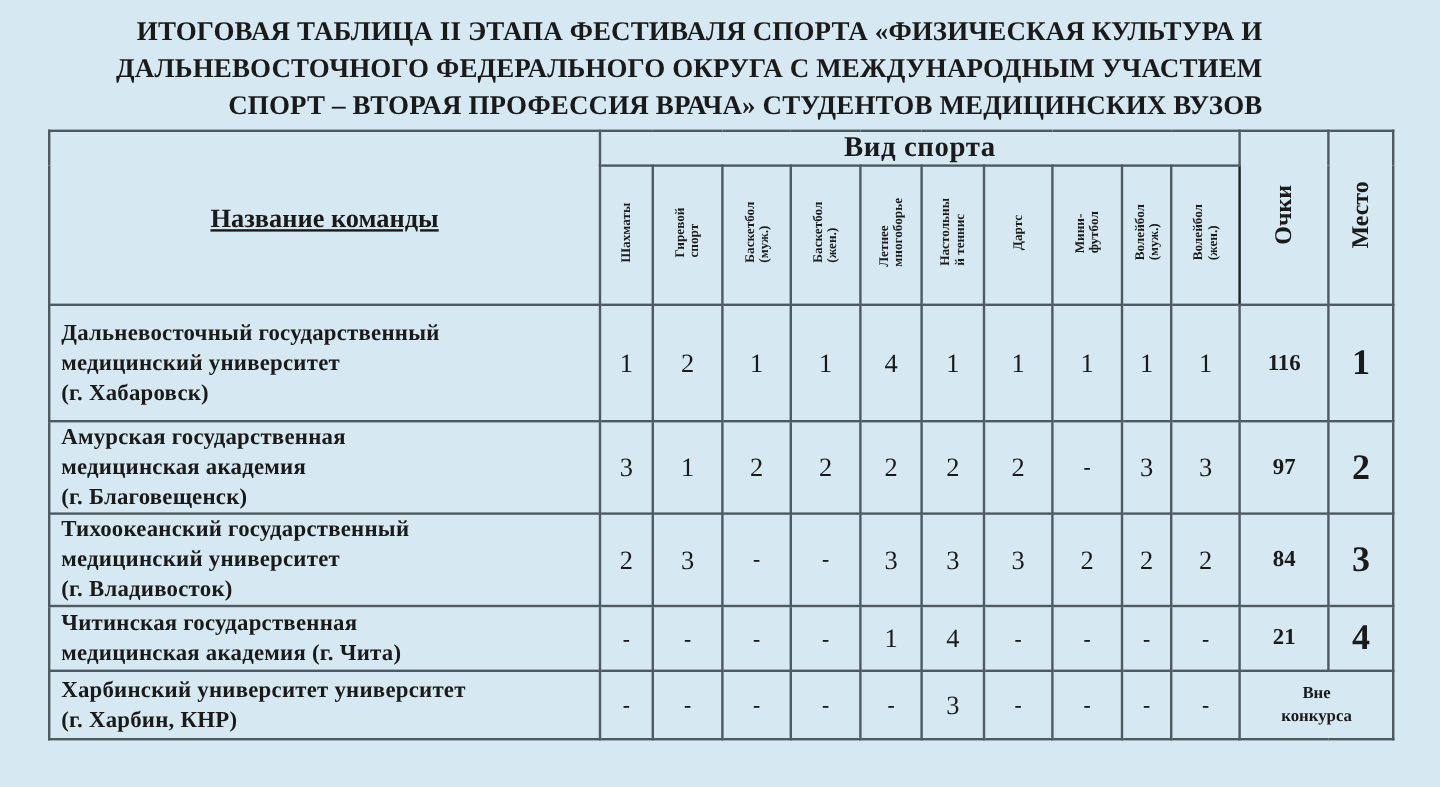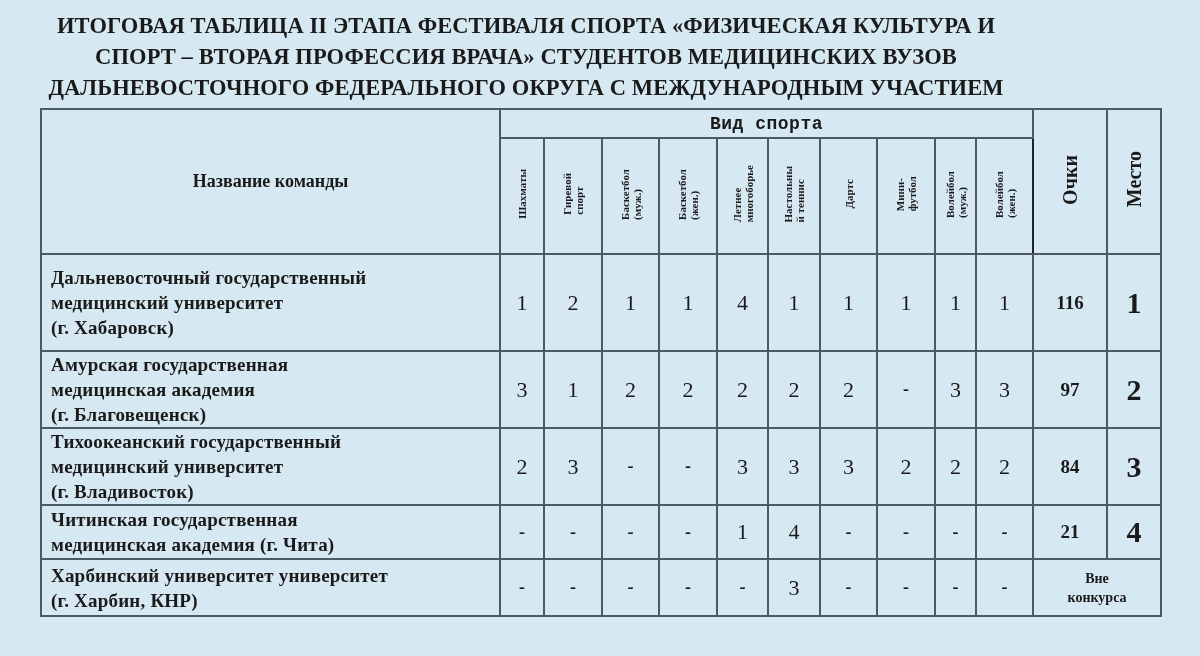--- a/index.html
+++ b/index.html
@@ -13,21 +13,21 @@
       font-family: "Liberation Serif", "DejaVu Serif", serif;
       color: #1a1a1a;
       position: relative;
       overflow: hidden;
     }
     .title {
       position: absolute;
       left: 0;
       top: 10px;
       width: 1052px;
-      text-align: center;
+      text-align: right;
       font-weight: bold;
       font-size: 22.5px;
       line-height: 31px;
       letter-spacing: 0.1px;
     }
     .title div { white-space: nowrap; }
 
     table.results {
       position: absolute;
       left: 40px;
@@ -38,28 +38,28 @@
     }
     table.results td, table.results th {
       border: 2px solid #4e5a62;
       padding: 0;
       text-align: center;
       vertical-align: middle;
       font-weight: bold;
       background: transparent;
     }
     .name-head {
-      font-size: 18px;
+      font-size: 22px;
       height: 143px;
+      text-decoration: underline;
     }
     .sport-group {
-      font-size: 18px;
+      font-size: 24px;
       height: 27px;
       letter-spacing: 0.5px;
-      font-family: Liberation Mono, monospace;
     }
     .sport-col {
       height: 114px;
       position: relative;
     }
     .vtext {
       writing-mode: vertical-rl;
       transform: rotate(180deg);
       font-size: 11px;
       line-height: 12px;
@@ -108,22 +108,22 @@
       font-weight: bold;
       white-space: pre-line;
     }
     .thick-l { border-left: 2px solid #1c2226 !important; }
   </style>
 </head>
 <body>
 
 <div class="title">
   <div>ИТОГОВАЯ ТАБЛИЦА II ЭТАПА ФЕСТИВАЛЯ СПОРТА «ФИЗИЧЕСКАЯ КУЛЬТУРА И</div>
+  <div>ДАЛЬНЕВОСТОЧНОГО ФЕДЕРАЛЬНОГО ОКРУГА С МЕЖДУНАРОДНЫМ УЧАСТИЕМ</div>
   <div>СПОРТ – ВТОРАЯ ПРОФЕССИЯ ВРАЧА» СТУДЕНТОВ МЕДИЦИНСКИХ ВУЗОВ</div>
-  <div>ДАЛЬНЕВОСТОЧНОГО ФЕДЕРАЛЬНОГО ОКРУГА С МЕЖДУНАРОДНЫМ УЧАСТИЕМ</div>
 </div>
 
 <table class="results">
   <colgroup>
     <col style="width:459px">
     <col style="width:44px">
     <col style="width:58px">
     <col style="width:57px">
     <col style="width:58px">
     <col style="width:51px">

